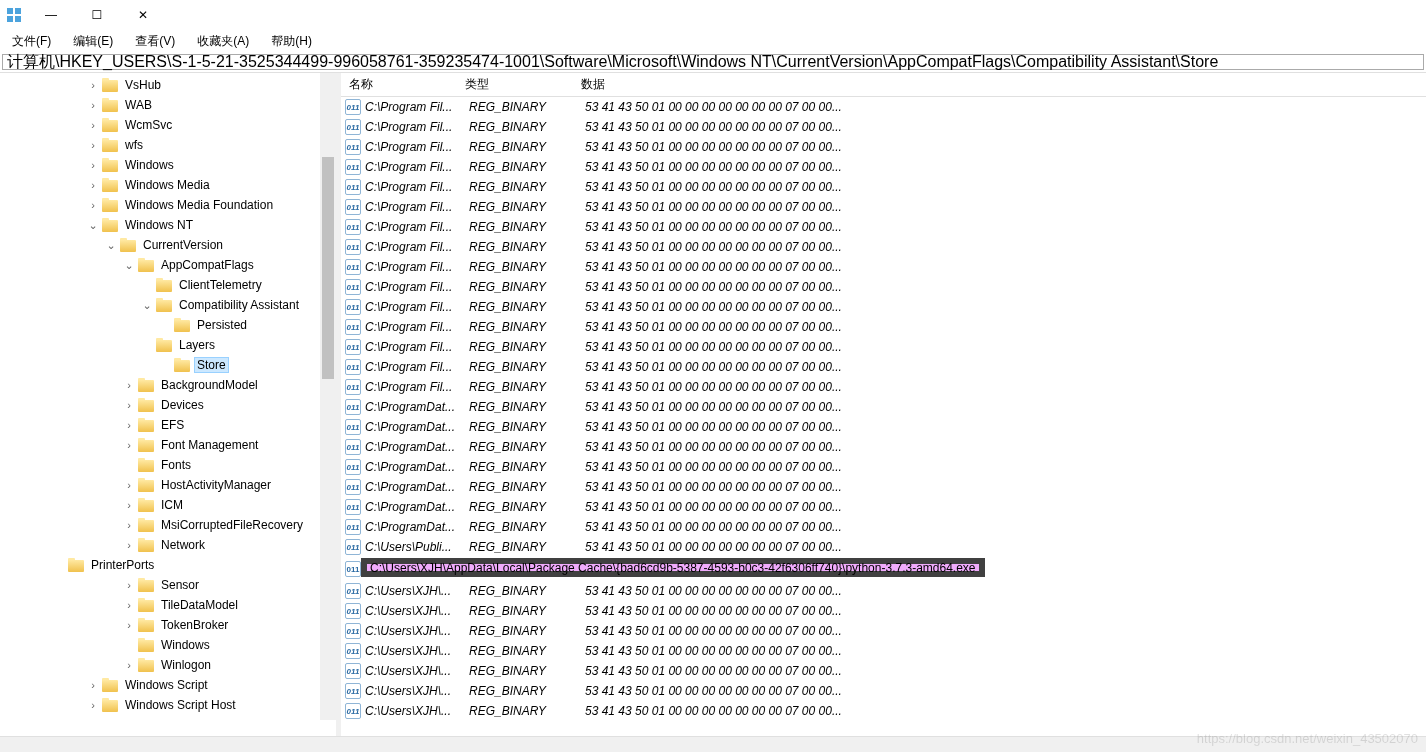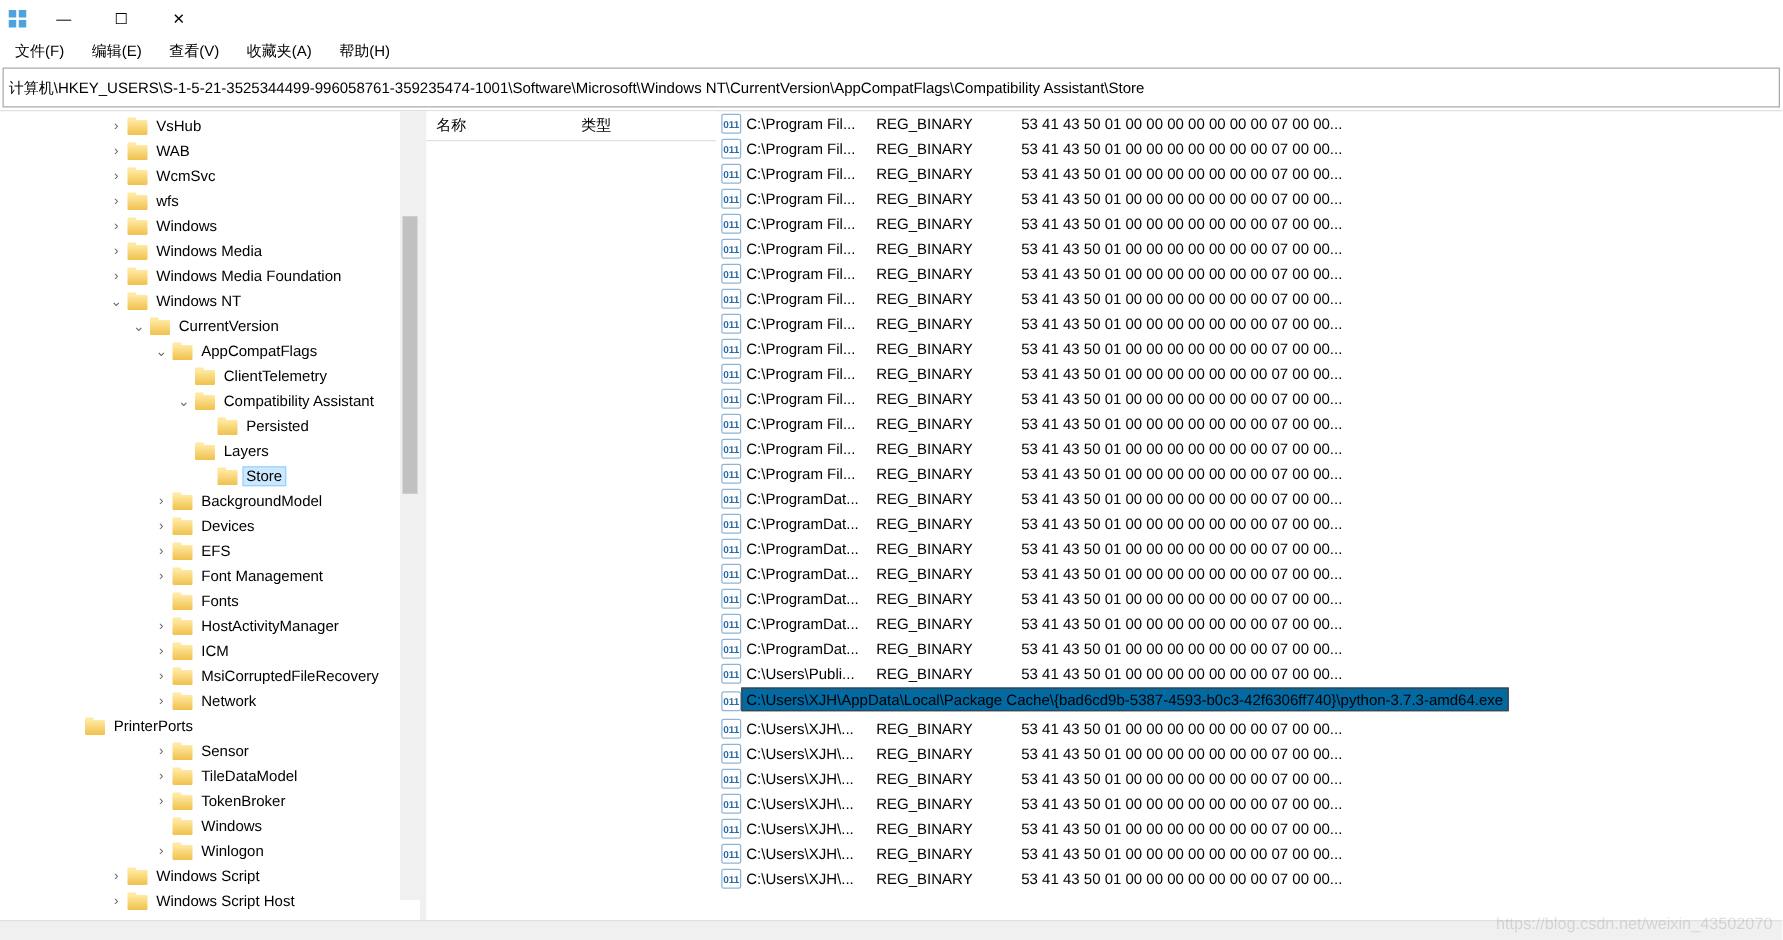--- a/index.html
+++ b/index.html
@@ -4,48 +4,48 @@
 <style>
   * { box-sizing: border-box; margin: 0; padding: 0; font-family: "Microsoft YaHei", "Segoe UI", sans-serif; font-size: 12px; }
   body { width: 1426px; height: 752px; display: flex; flex-direction: column; background: #fff; overflow: hidden; }
   .titlebar { height: 30px; display: flex; align-items: center; padding-left: 6px; }
   .titlebar .appicon { width: 16px; height: 16px; margin-right: 6px; }
   .titlebar .title { flex: 1; }
   .titlebar .winctrls { display: flex; }
   .titlebar .winctrls div { width: 46px; height: 30px; display: flex; align-items: center; justify-content: center; }
   .menubar { height: 22px; display: flex; align-items: center; padding-left: 6px; gap: 10px; }
   .menubar span { padding: 2px 6px; }
-  .addrbar { height: 32px; border: 1px solid #aaa; margin: 2px; display: flex; align-items: center; padding: 0 4px; font-size: 12px; text-align: right; }
+  .addrbar { height: 16px; border: 1px solid #aaa; margin: 2px; display: flex; align-items: center; padding: 0 4px; font-size: 16px; text-align: right; }
   .content { flex: 1; display: flex; min-height: 0; border-top: 1px solid #e0e0e0; }
   .tree { width: 336px; overflow: auto; position: relative; padding-top: 2px; }
   .tree-scrollbar { position: absolute; right: 0; top: 0; bottom: 16px; width: 16px; background: #f0f0f0; }
   .tree-scrollbar-thumb { position: absolute; left: 2px; right: 2px; top: 84px; height: 222px; background: #c1c1c1; }
   .tree-row { height: 20px; display: flex; align-items: center; white-space: nowrap; }
   .tree-row.selected .tree-label { background: #cce8ff; border: 1px solid #99d1ff; padding: 0 2px; }
   .toggle { width: 14px; text-align: center; color: #666; font-size: 11px; user-select: none; }
   .folder-icon { width: 16px; height: 14px; margin: 0 4px 0 2px; position: relative; }
   .folder-icon::before { content: ''; position: absolute; left: 0; top: 0; width: 7px; height: 3px; background: #ffe9a2; border-radius: 1px 1px 0 0; }
   .folder-icon::after { content: ''; position: absolute; left: 0; top: 2px; width: 16px; height: 12px; background: linear-gradient(#ffe9a2, #f0c14d); border-radius: 1px; }
   .tree-label { padding: 0 3px; }
   .splitter { width: 5px; cursor: col-resize; background: #f0f0f0; }
-  .list { flex: 1; display: flex; flex-direction: row; min-width: 0; position: relative; }
+  .list { flex: 1; display: flex; flex-direction: column; min-width: 0; position: relative; }
   .list-header { height: 24px; display: flex; align-items: center; border-bottom: 1px solid #e0e0e0; background: #fff; }
   .list-header div { padding: 0 8px; }
   .col-name { width: 116px; }
   .col-type { width: 116px; }
   .col-data { flex: 1; }
   .list-body { flex: 1; overflow: hidden; position: relative; }
-  .list-row { height: 20px; display: flex; align-items: center; white-space: nowrap; overflow: hidden; }
+  .list-row { height: 20px; display: flex; align-items: center; white-space: nowrap; overflow: hidden; font-style: italic; }
   .value-icon { width: 16px; height: 16px; margin: 0 4px; display: inline-flex; align-items: center; justify-content: center; background: #fff; border: 1px solid #8fb5d6; border-radius: 2px; color: #2a6aa3; font-size: 8px; font-weight: bold; flex-shrink: 0; overflow: hidden; }
   .value-icon::before { content: "011"; line-height: 7px; }
   .list-row .c1 { width: 96px; overflow: hidden; text-overflow: ellipsis; }
   .list-row .c2 { width: 116px; padding: 0 8px; }
   .list-row .c3 { flex: 1; padding: 0 8px; overflow: hidden; }
   .edit-row { position: relative; height: 24px; display: flex; align-items: center; }
-  .edit-box { position: absolute; left: 20px; top: 1px; height: 19px; border: 1px solid #404040; background: #0369a1; padding: 1px 3px; font-size: 12px; display: flex; align-items: center; }
+  .edit-box { position: absolute; left: 20px; top: 1px; height: 19px; border: 6px solid #404040; background: #f0abfc; padding: 1px 3px; font-size: 12px; display: flex; align-items: center; }
   .watermark { position: absolute; right: 8px; bottom: 6px; color: rgba(0,0,0,0.12); font-size: 13px; pointer-events: none; }
   .hscroll { height: 16px; background: #f0f0f0; border-top: 1px solid #e0e0e0; }
 </style>
 </head>
 <body>
 
 <div class="titlebar">
   <svg class="appicon" viewBox="0 0 16 16">
     <rect x="1" y="1" width="6" height="6" fill="#4ca3dd"></rect>
       <rect x="9" y="1" width="6" height="6" fill="#4ca3dd"></rect>
@@ -233,20 +233,21 @@
       </div>
       <div class="tree-scrollbar">
       <div class="tree-scrollbar-thumb"></div>
     </div>
   </div>
   <div class="splitter"></div>
   <div class="list">
     <div class="list-header">
       <div class="col-name">名称</div>
       <div class="col-type">类型</div>
+      <div class="col-data">数据</div>
     </div>
     <div class="list-body" id="list-body">
         <div class="list-row">
           <span class="value-icon"></span>
           <span class="c1">C:\Program Fil...</span>
           <span class="c2">REG_BINARY</span>
           <span class="c3">53 41 43 50 01 00 00 00 00 00 00 00 07 00 00...</span>
         </div>
         <div class="list-row">
           <span class="value-icon"></span>

